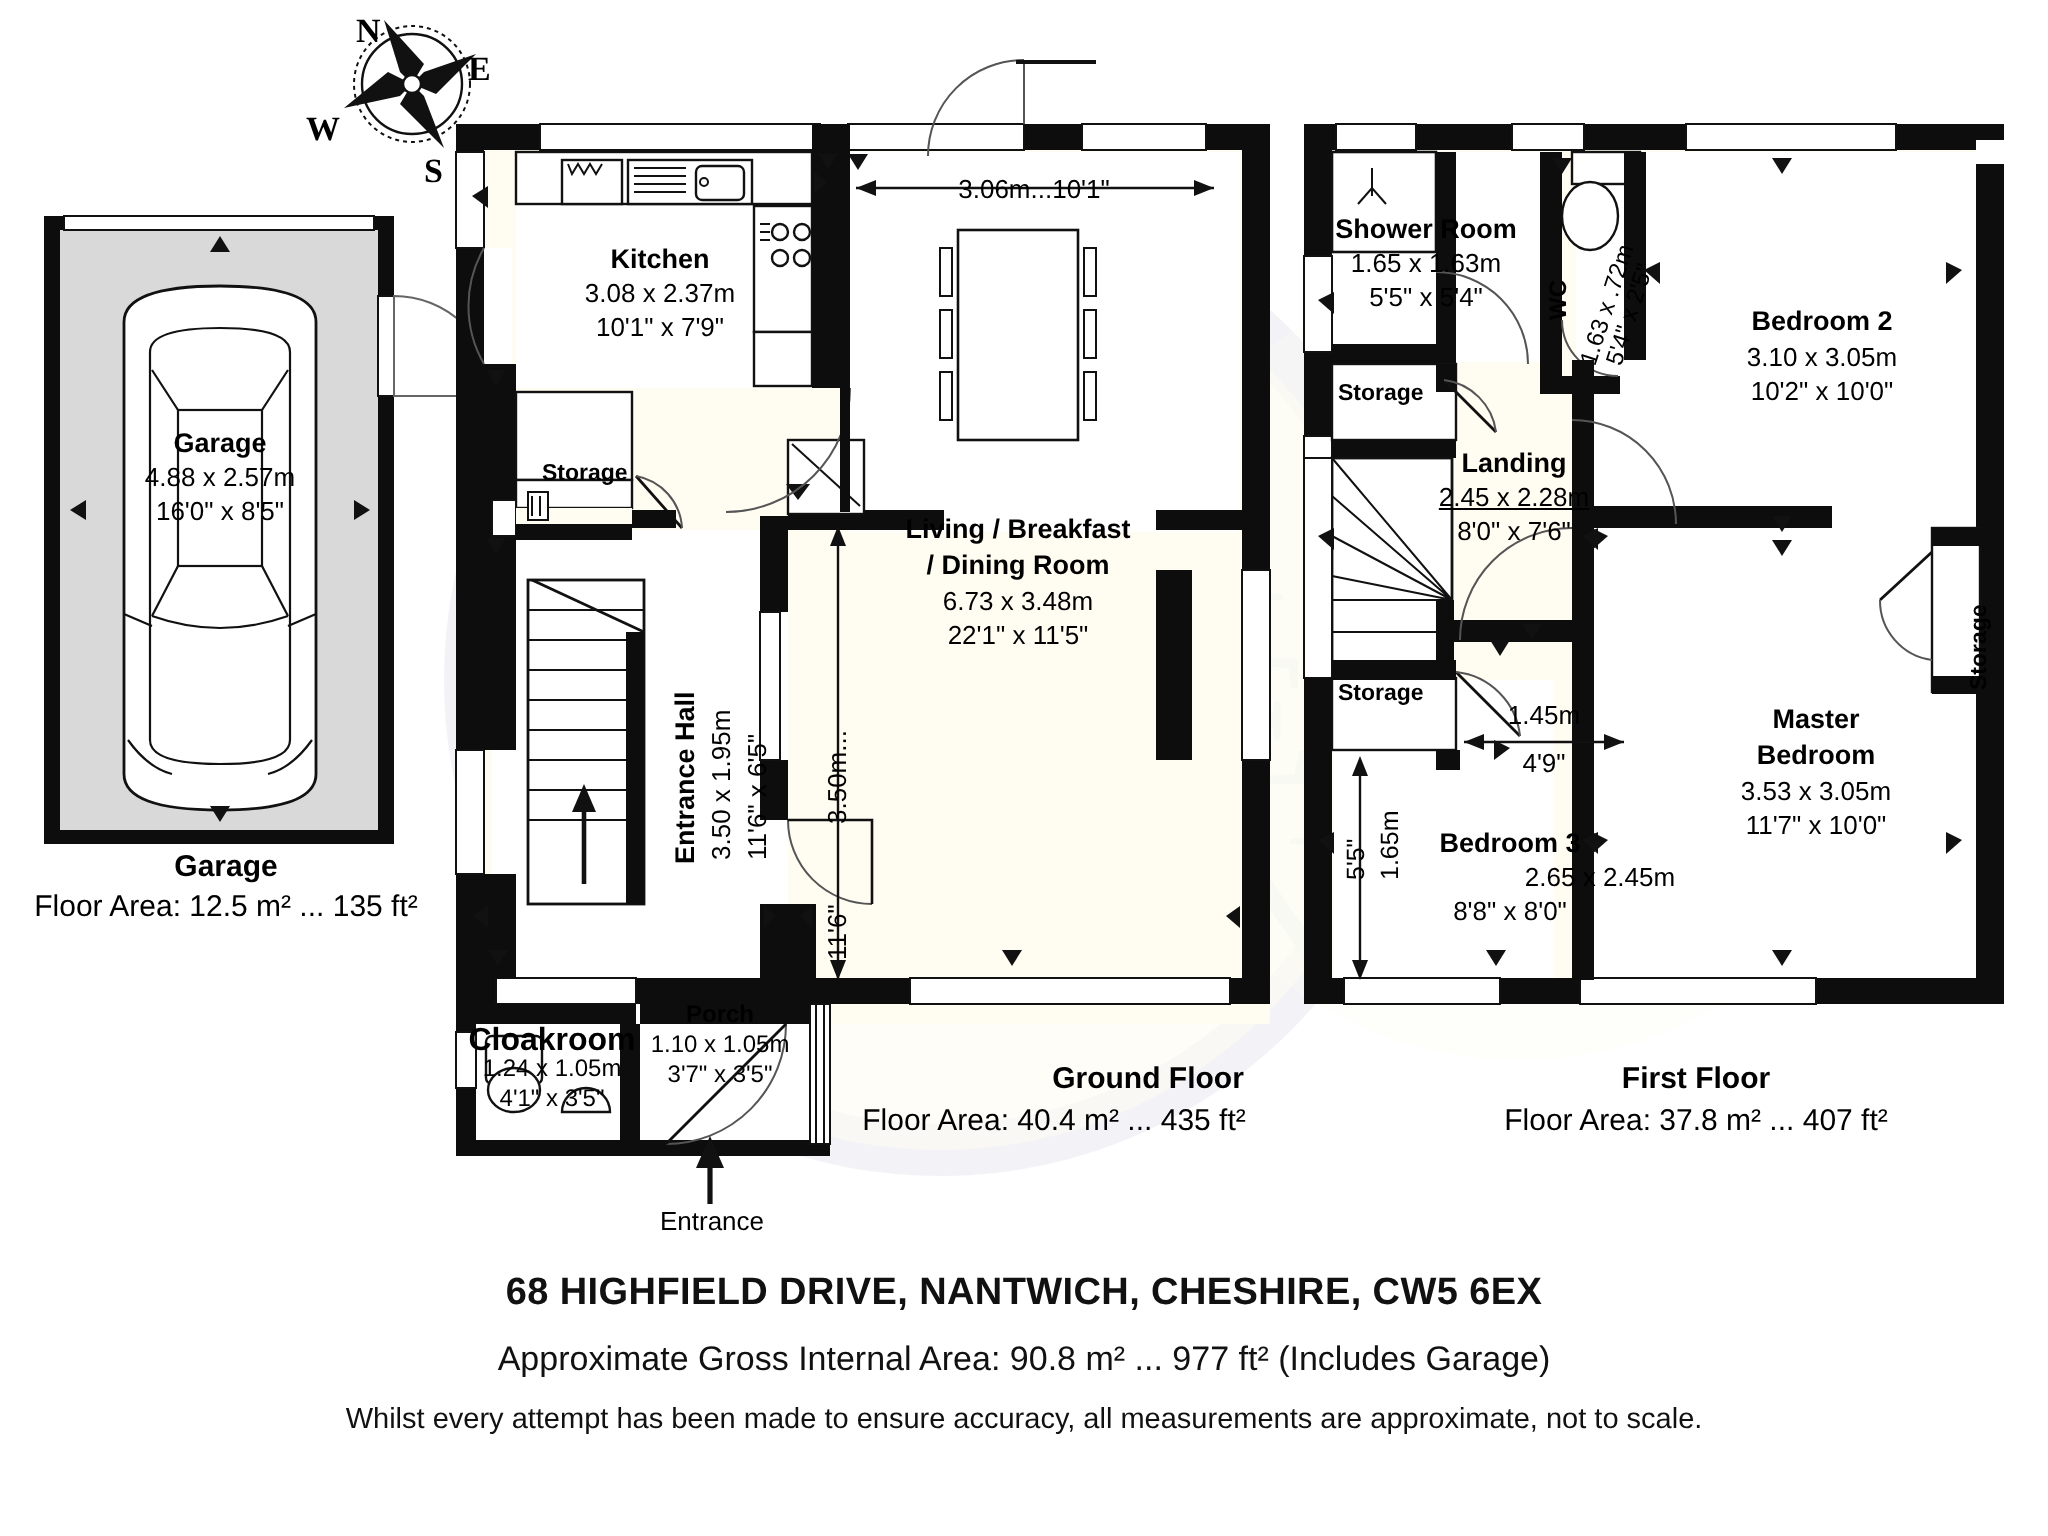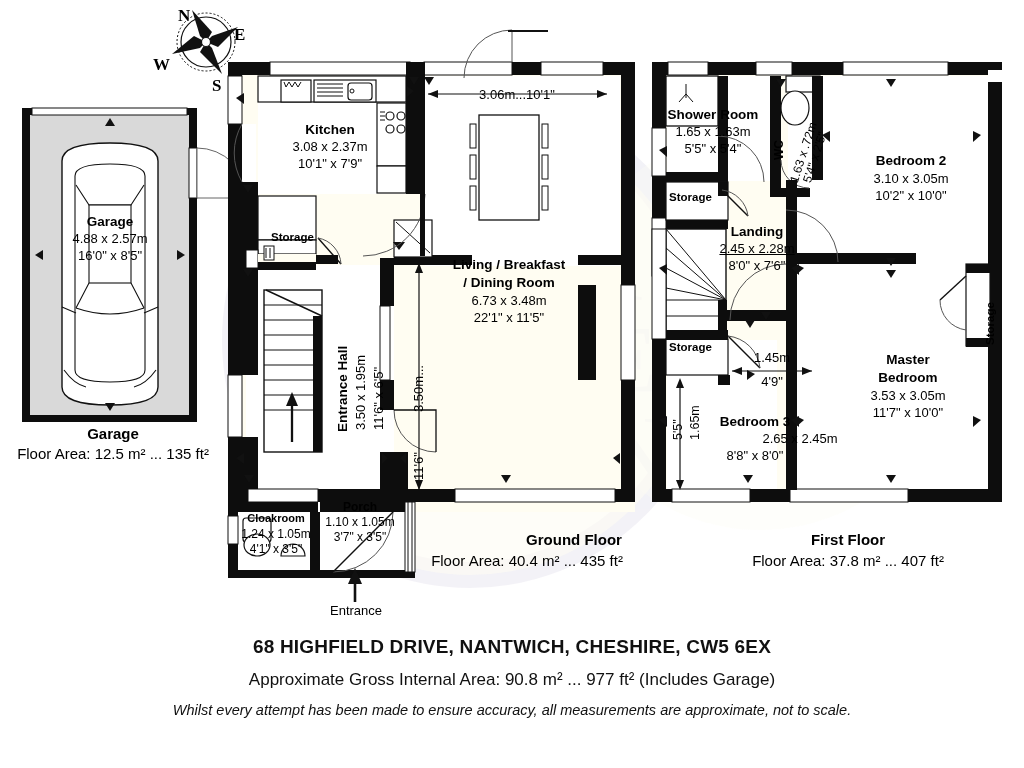--- a/index.html
+++ b/index.html
@@ -28,21 +28,21 @@
   .small{font-size:11.5px;font-weight:bold;}
   .ctr{transform:translateX(-50%);text-align:center;}
   .vert{transform-origin:left top;}
 
   .floorname{font-weight:bold;font-size:15px;}
   .floorarea{font-size:15px;}
 
   #footer{position:absolute;left:0;right:0;top:636px;text-align:center;}
   #addr{font-weight:bold;font-size:19px;letter-spacing:.2px;margin:0 0 12px;text-align:center;}
   #gia{font-size:17px;margin:0 0 10px;}
-  .disc{font-size:14.5px;line-height:1.42;margin:0;font-style:italic;}
+  .disc{font-size:14.5px;line-height:1.42;margin:0;}
 </style>
 </head>
 <body>
 
 <div id="stage">
 
 <svg width="1024" height="768" viewBox="0 0 1024 768">
 
   <g opacity="0.55">
     <circle cx="470" cy="340" r="235" fill="none" stroke="#e9e8f1" stroke-width="26"></circle>
@@ -380,21 +380,21 @@
 
 <div class="lbl rname vert" style="left:335px;top:432px;transform:rotate(-90deg);">Entrance Hall</div>
 <div class="lbl rdim vert" style="left:353px;top:430px;transform:rotate(-90deg);">3.50 x 1.95m</div>
 <div class="lbl rdim vert" style="left:371px;top:430px;transform:rotate(-90deg);">11'6" x 6'5"</div>
 
 <div class="lbl rdim vert" style="left:411px;top:412px;transform:rotate(-90deg);">3.50m...</div>
 <div class="lbl rdim vert" style="left:411px;top:480px;transform:rotate(-90deg);">11'6"</div>
 
 <div class="lbl small" style="left:271px;top:231px;">Storage</div>
 
-<div class="lbl small ctr" style="left:276px;top:512px;font-size:11px;">Cloakroom</div>
+<div class="lbl small ctr" style="left:276px;top:512px;font-size:16px;">Cloakroom</div>
 <div class="lbl ctr" style="left:276px;top:527px;font-size:12px;">1.24 x 1.05m</div>
 <div class="lbl ctr" style="left:276px;top:542px;font-size:12px;">4'1" x 3'5"</div>
 
 <div class="lbl small ctr" style="left:360px;top:500px;font-size:12px;">Porch</div>
 <div class="lbl ctr" style="left:360px;top:515px;font-size:12px;">1.10 x 1.05m</div>
 <div class="lbl ctr" style="left:360px;top:530px;font-size:12px;">3'7" x 3'5"</div>
 
 <div class="lbl ctr" style="left:356px;top:603px;font-size:13px;">Entrance</div>
 
 <div class="lbl floorname ctr" style="left:527px;top:531px;margin-left:47px;">Ground Floor</div>

